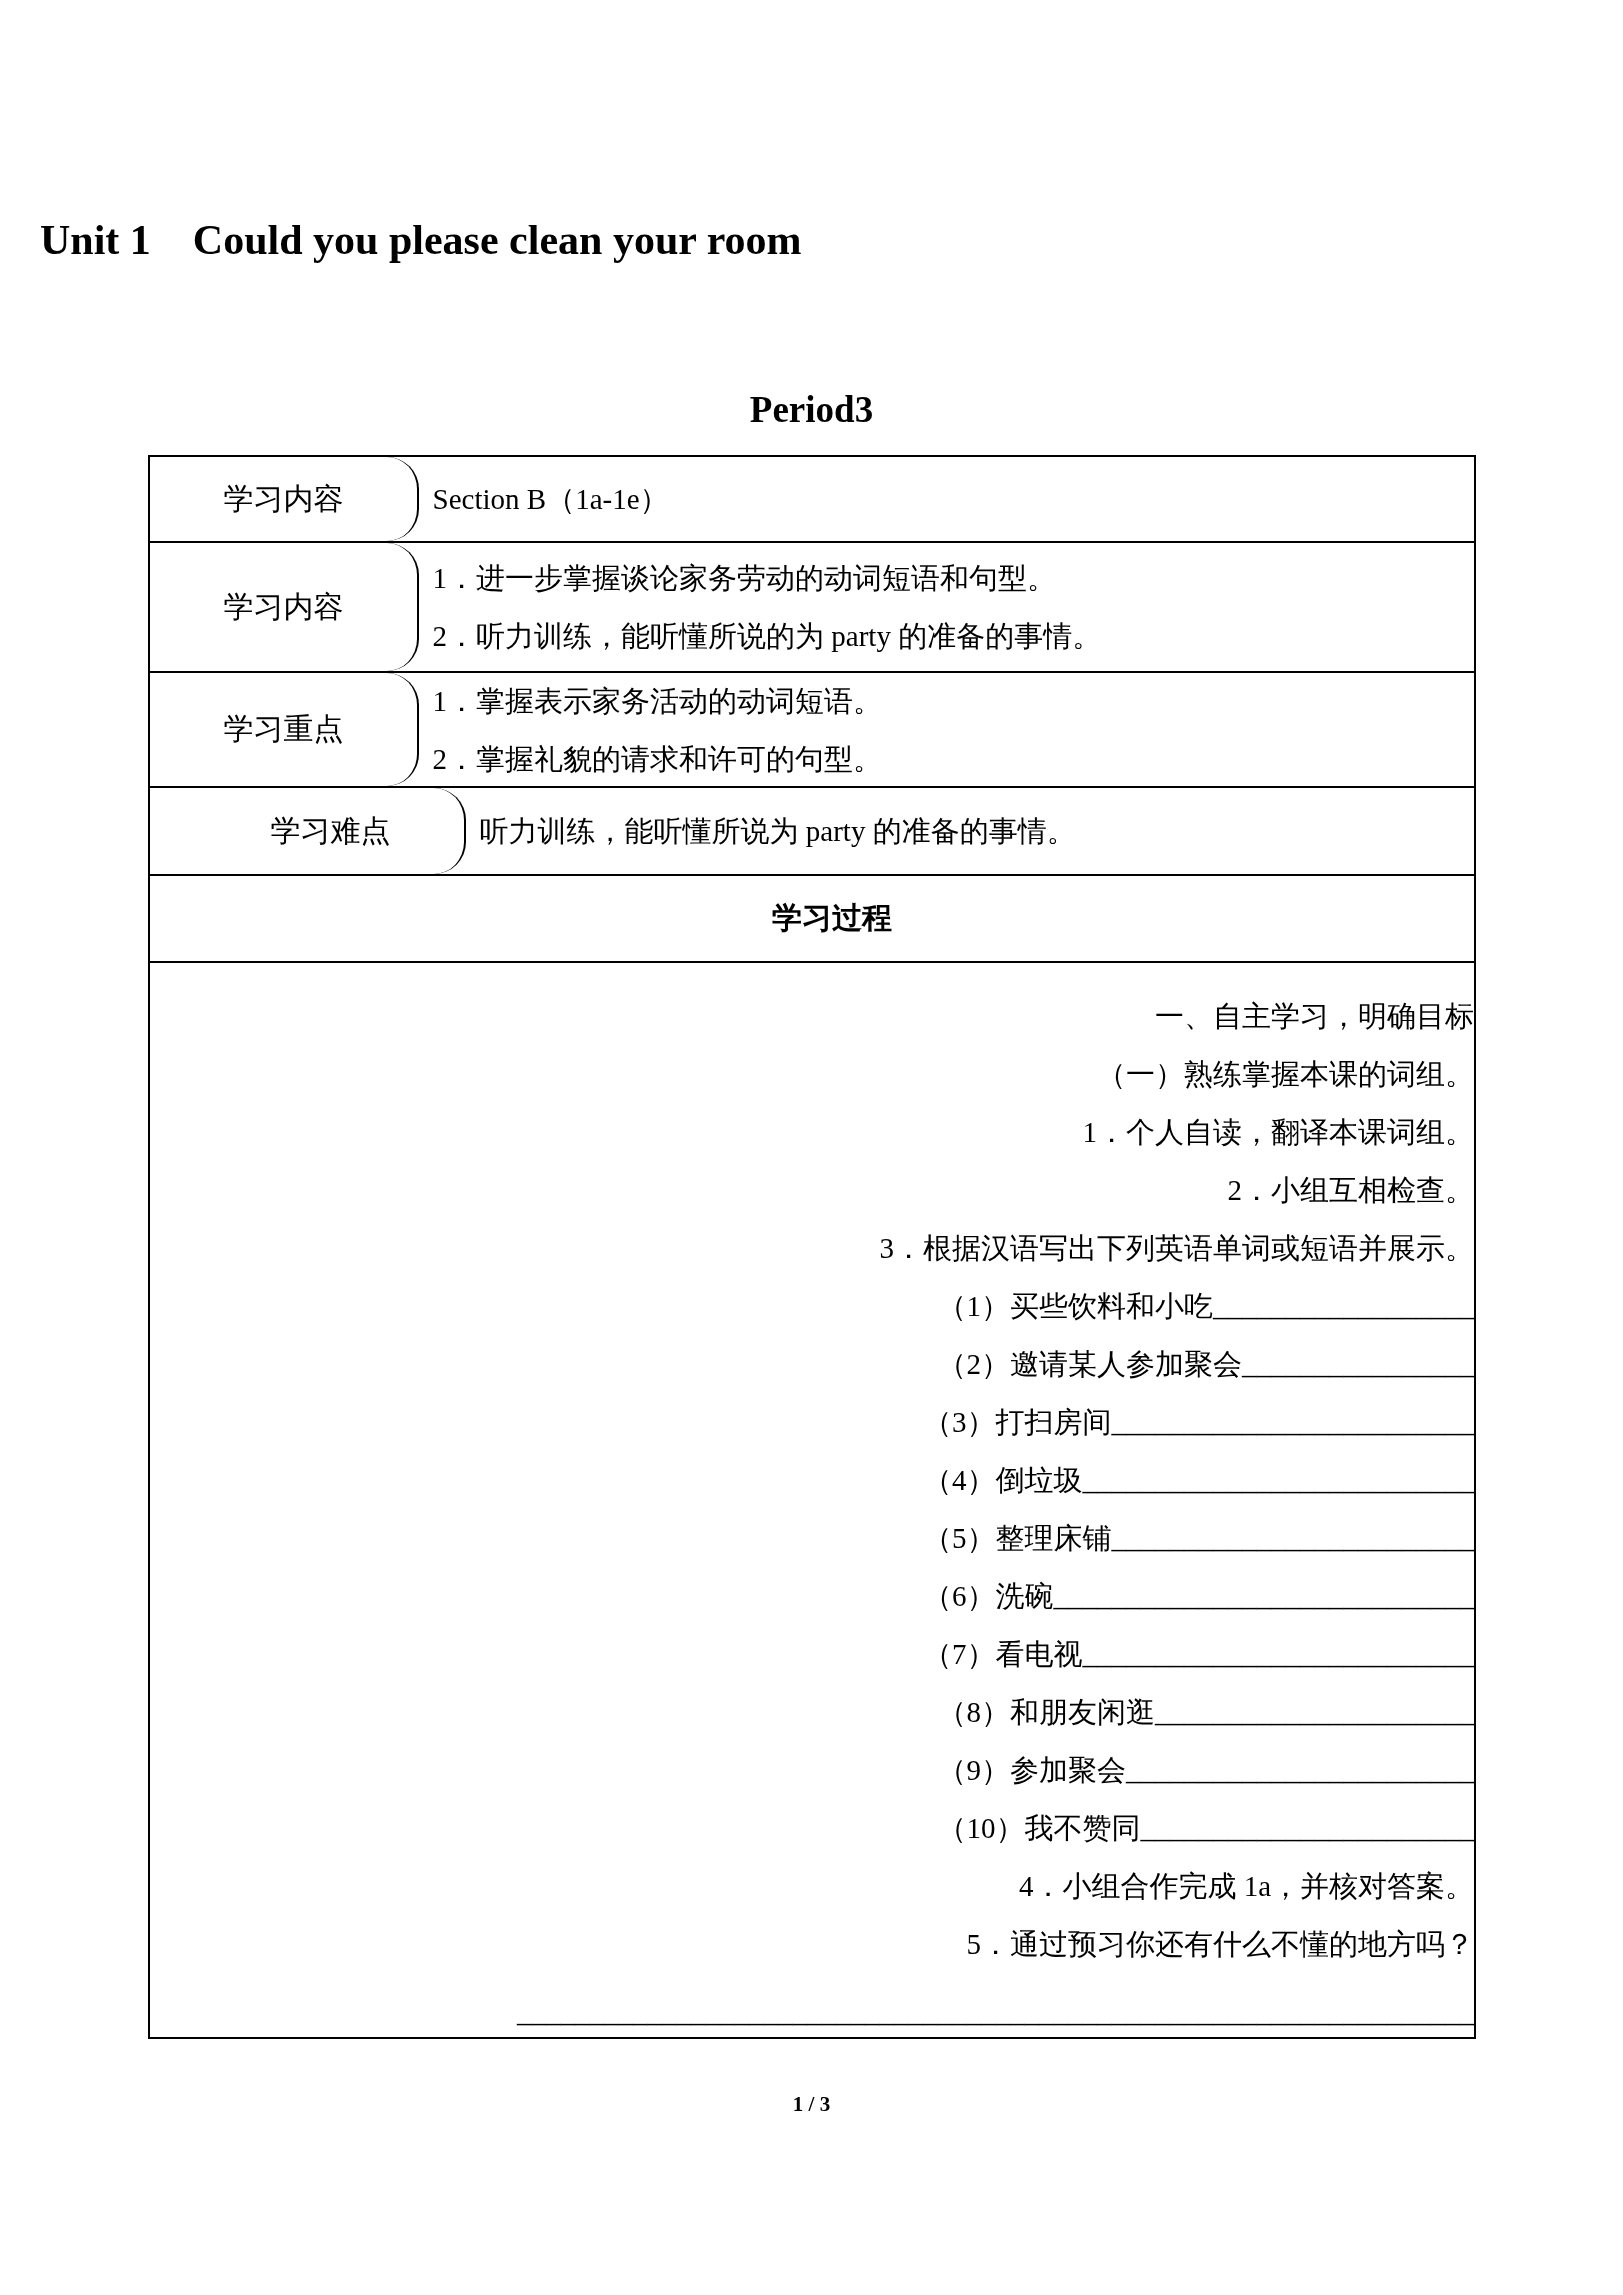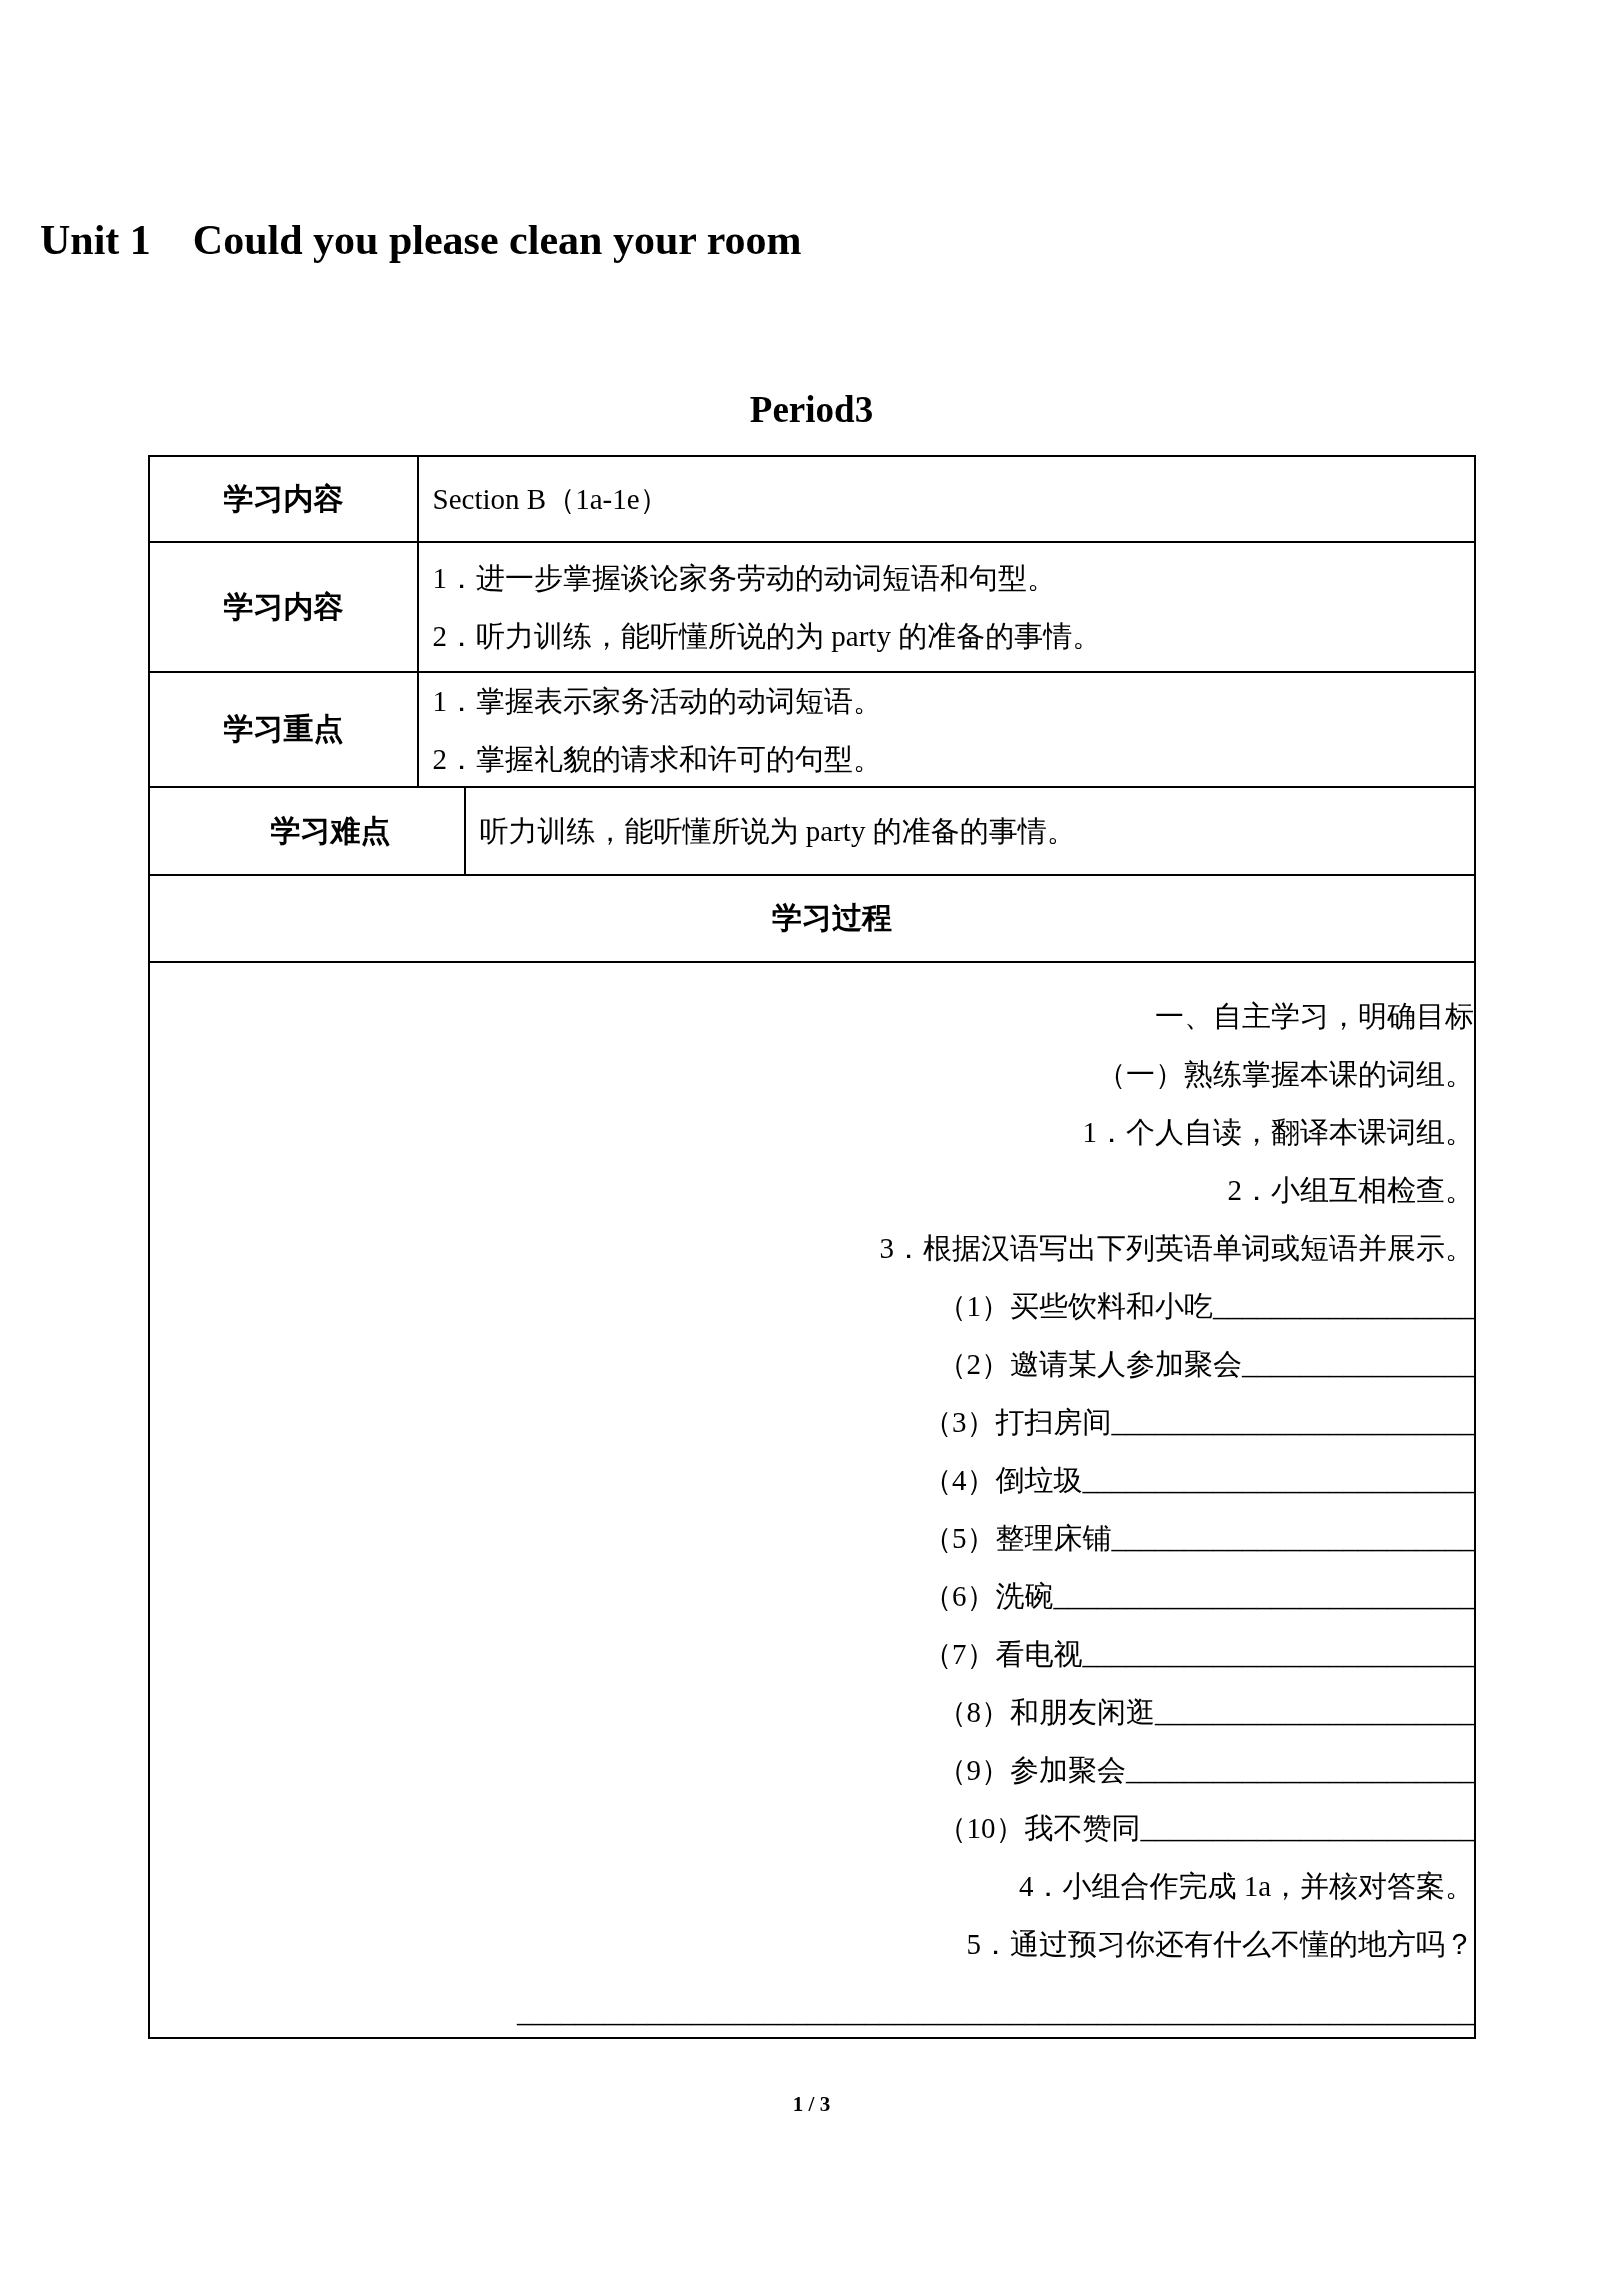--- a/index.html
+++ b/index.html
@@ -62,21 +62,22 @@
   .t-row.r6 { flex: 1 1 auto; border-bottom: none; }
   .t-label {
     width: 269px;
     flex: 0 0 269px;
     border-right: 2px solid #000000;
     box-sizing: border-box;
     display: flex;
     align-items: center;
     justify-content: center;
     font-size: 30px;
-    font-weight: bold;
+    font-weight: normal;
+    border-radius: 32px;
   }
   .t-content {
     flex: 1 1 auto;
     display: flex;
     flex-direction: column;
     justify-content: center;
     padding-left: 13.6px;
     box-sizing: border-box;
   }
   .c-line {

